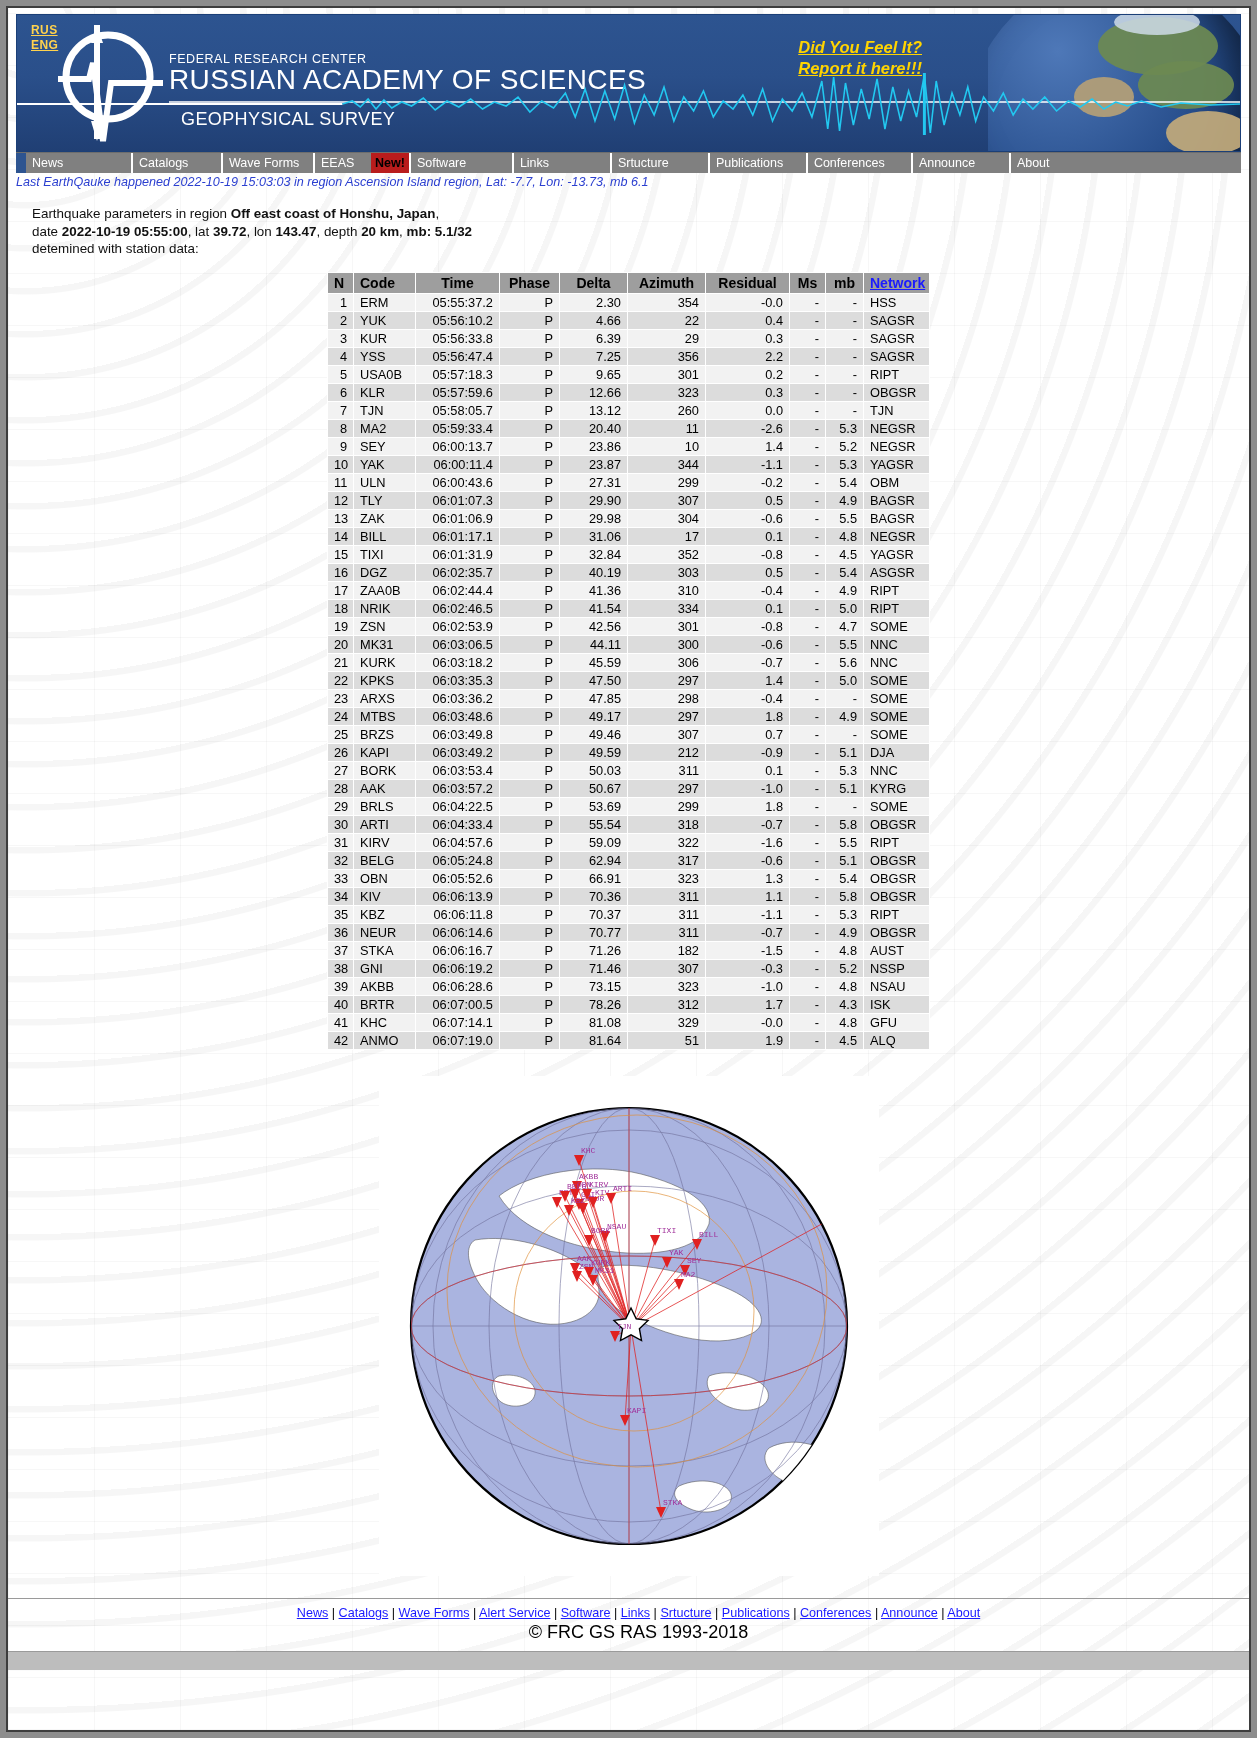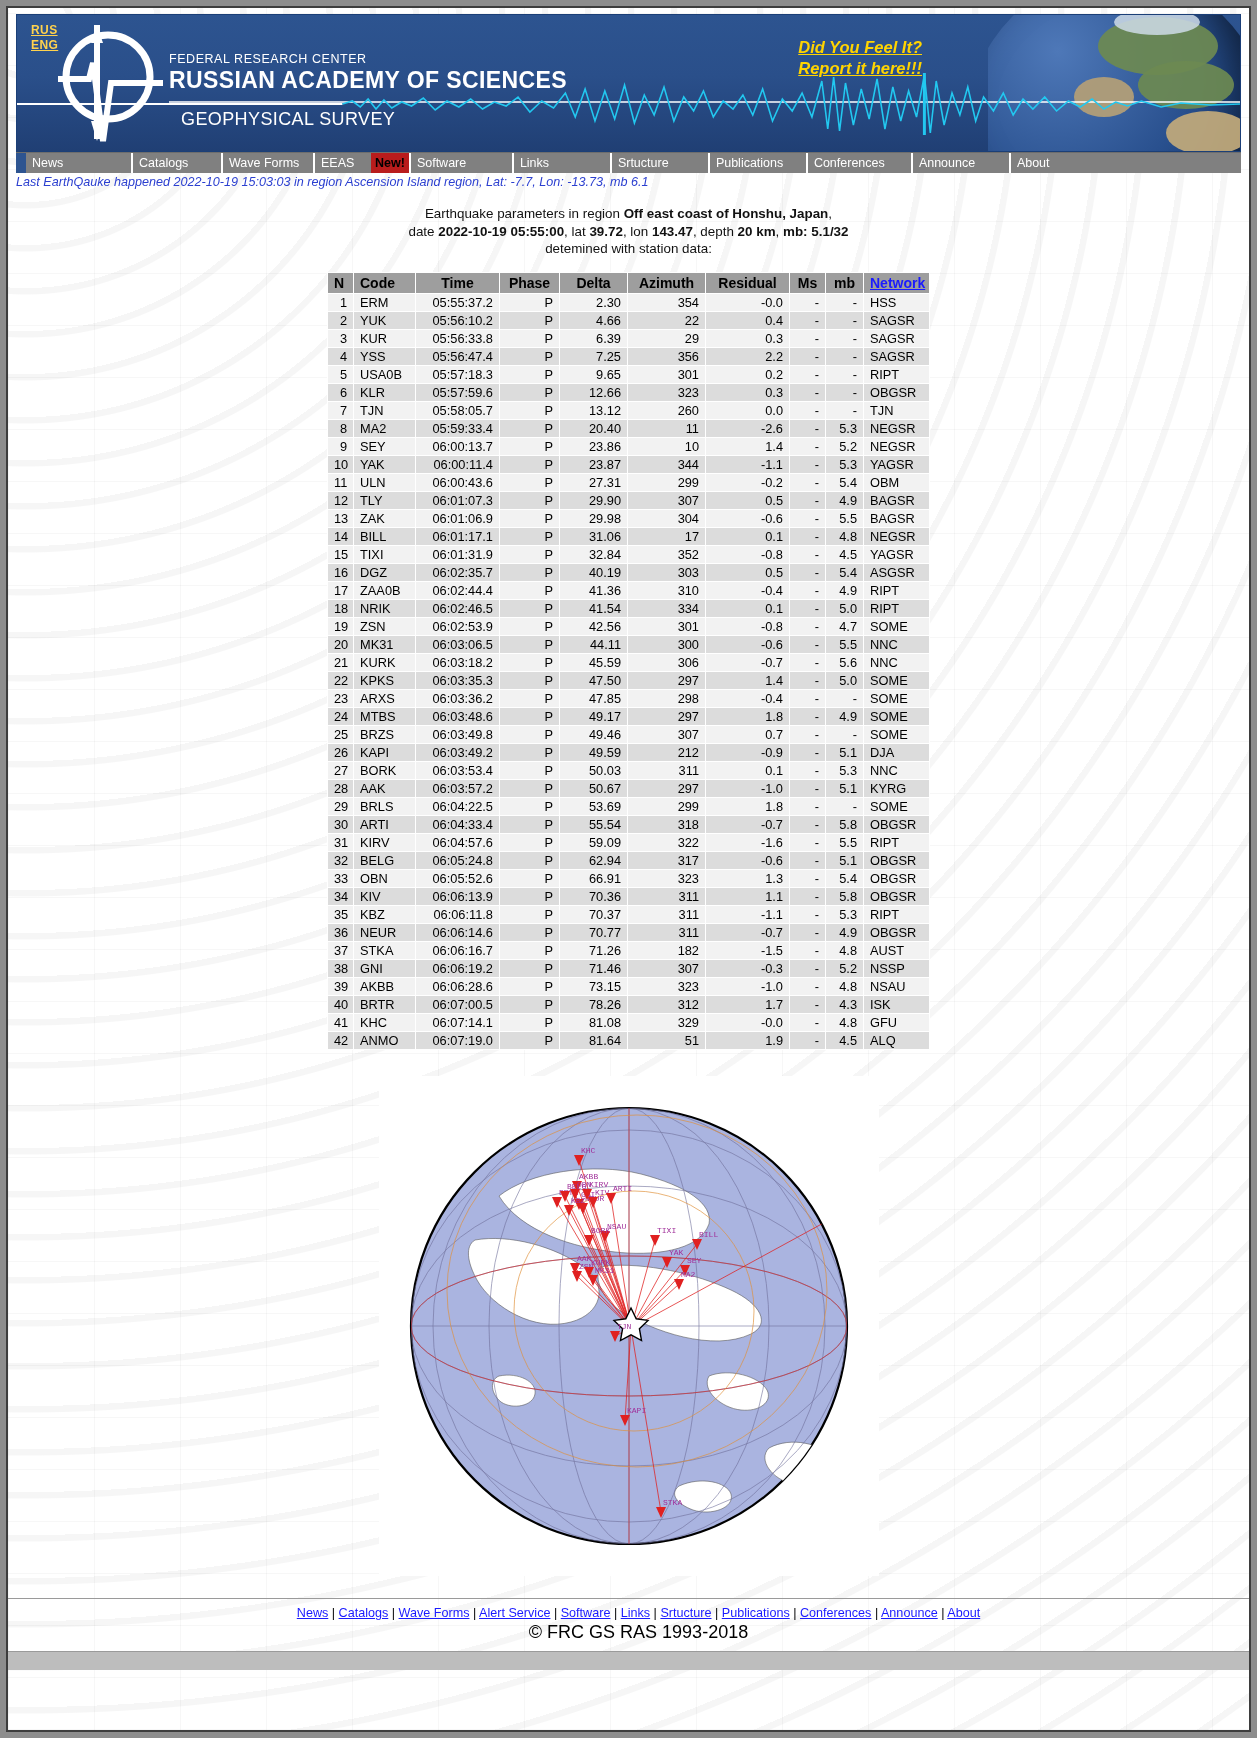--- a/index.html
+++ b/index.html
@@ -72,21 +72,21 @@
     z-index:4;
   }
   .org{
     position:absolute;
     left:152px;
     top:36px;
     color:#ffffff;
     z-index:5;
   }
   .org .l1{font-size:12.5px;letter-spacing:.55px;line-height:16px;}
-  .org .l2{font-size:23px;letter-spacing:.4px;line-height:26px;font-weight:bold;}
+  .org .l2{font-size:28px;letter-spacing:.4px;line-height:26px;}
   .org .l3{
     font-size:18px;letter-spacing:.4px;line-height:24px;
     margin-top:14px;padding-left:12px;
   }
   .rule{
     position:absolute;
     left:152px;right:0;
     top:86px;
     height:2px;background:rgba(255,255,255,.75);
     z-index:3;
@@ -173,24 +173,25 @@
     margin:2px 8px 0 8px;
     font-size:12.6px;
     font-style:italic;
     color:#2b3fd0;
     white-space:nowrap;
   }
 
   
   .main{padding-top:16px;}
   .params{
-    text-align:center;
+    text-align:left;
     font-size:13.4px;
     line-height:17.5px;
     color:#111;
+    padding-left:24px;
   }
   .params b{font-weight:bold;}
 
   .tablewrap{
     display:flex;
     justify-content:center;
     margin-top:14px;
   }
   table.phases{
     border-collapse:collapse;

